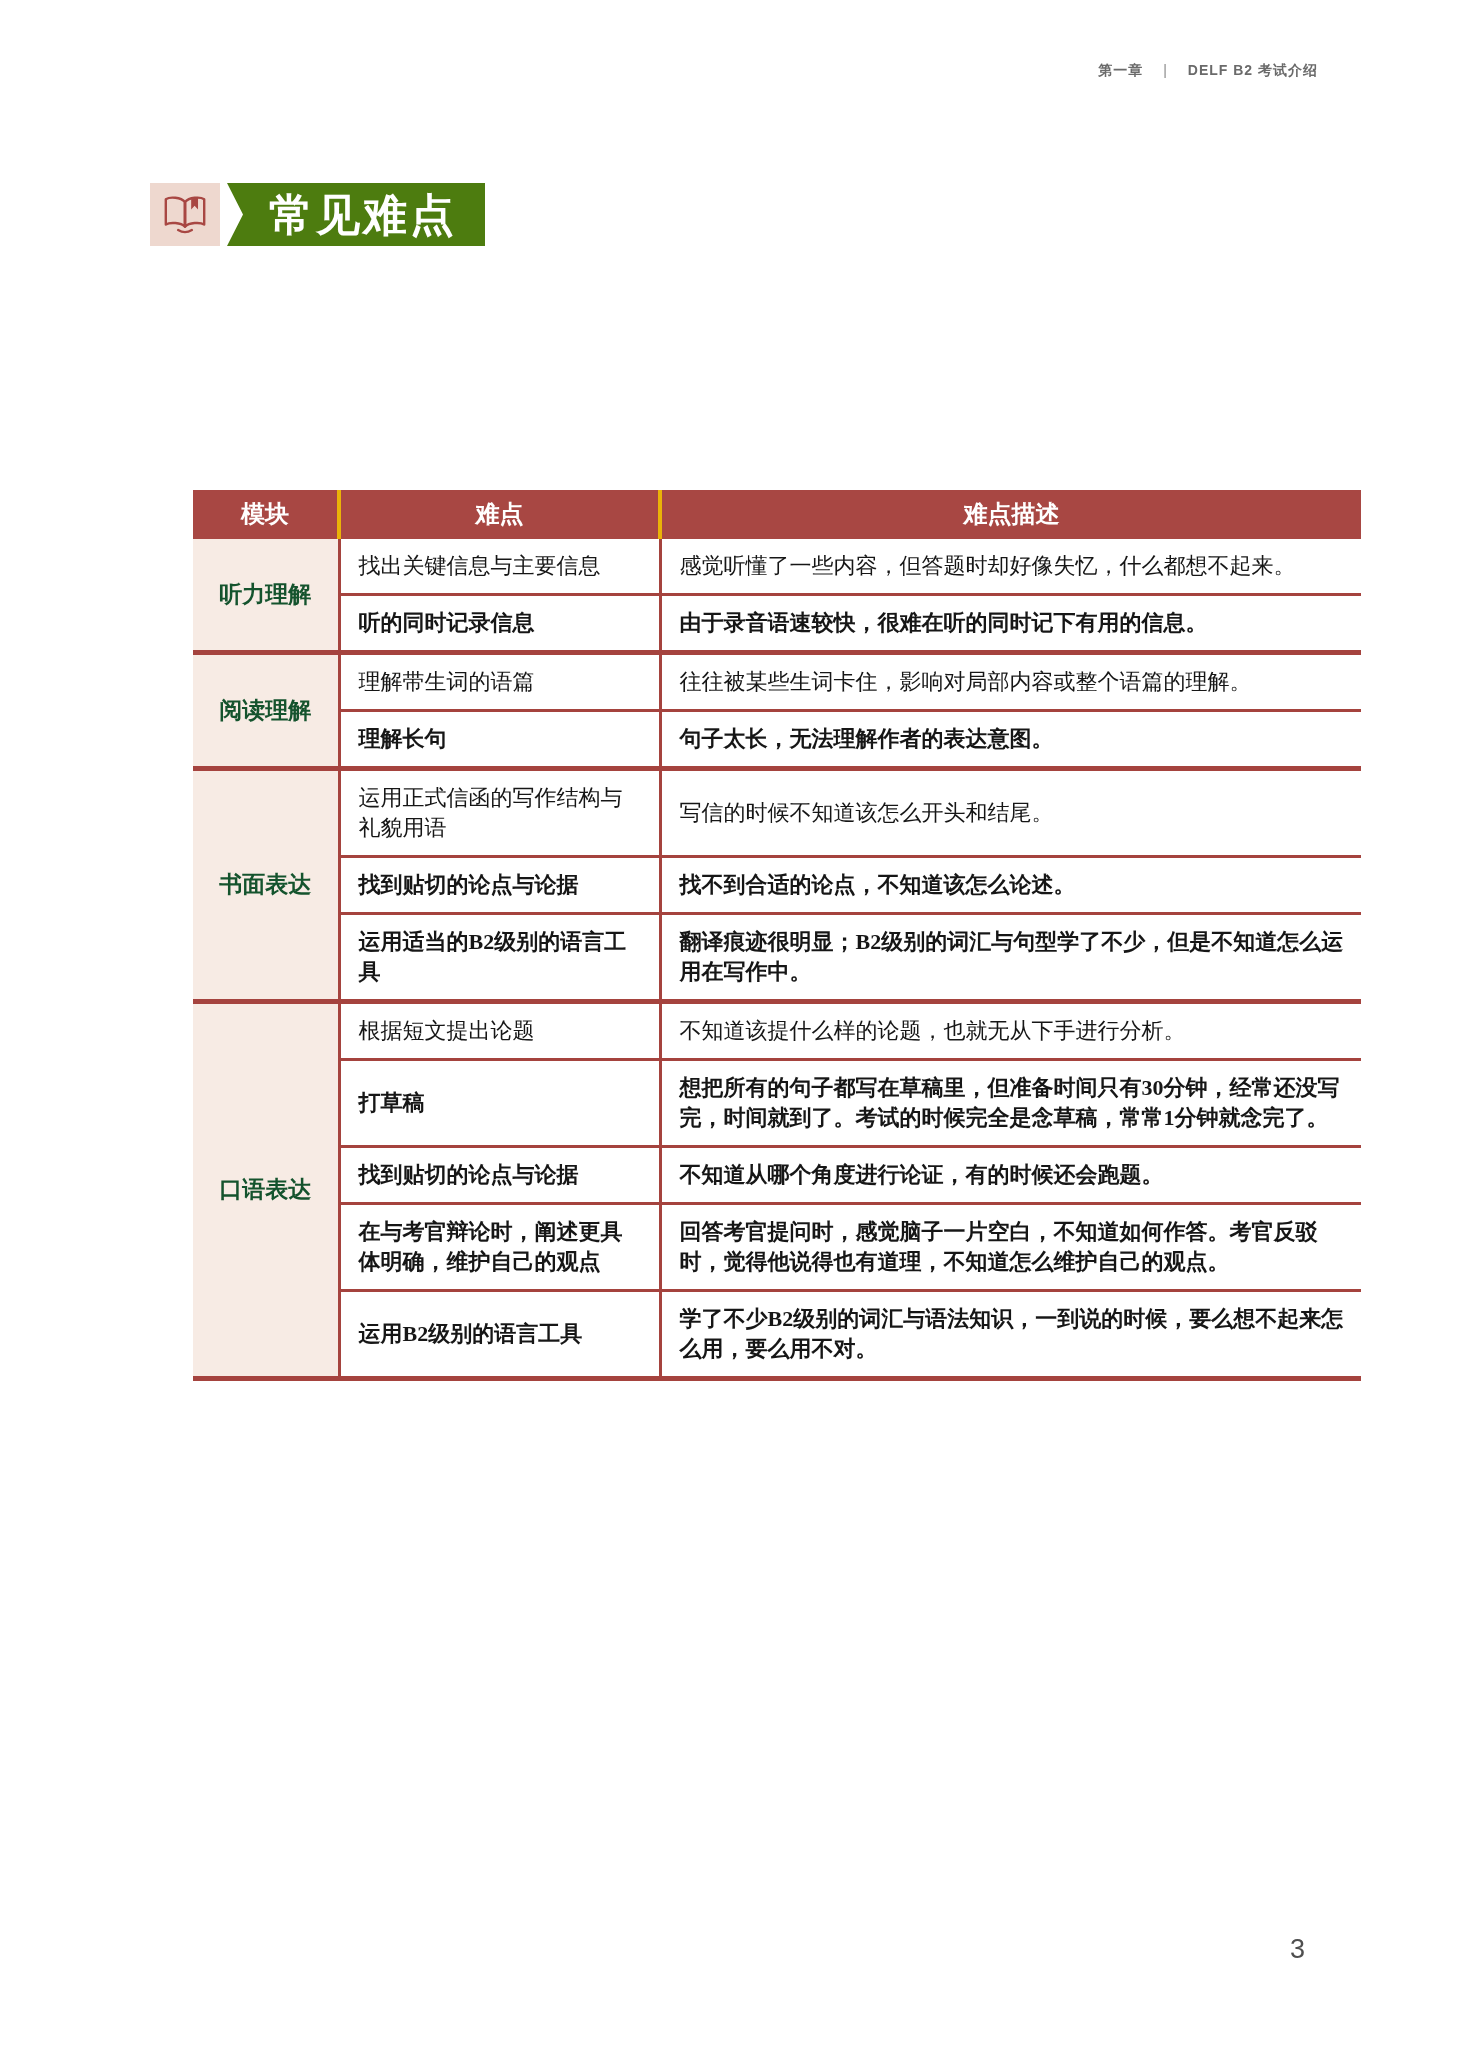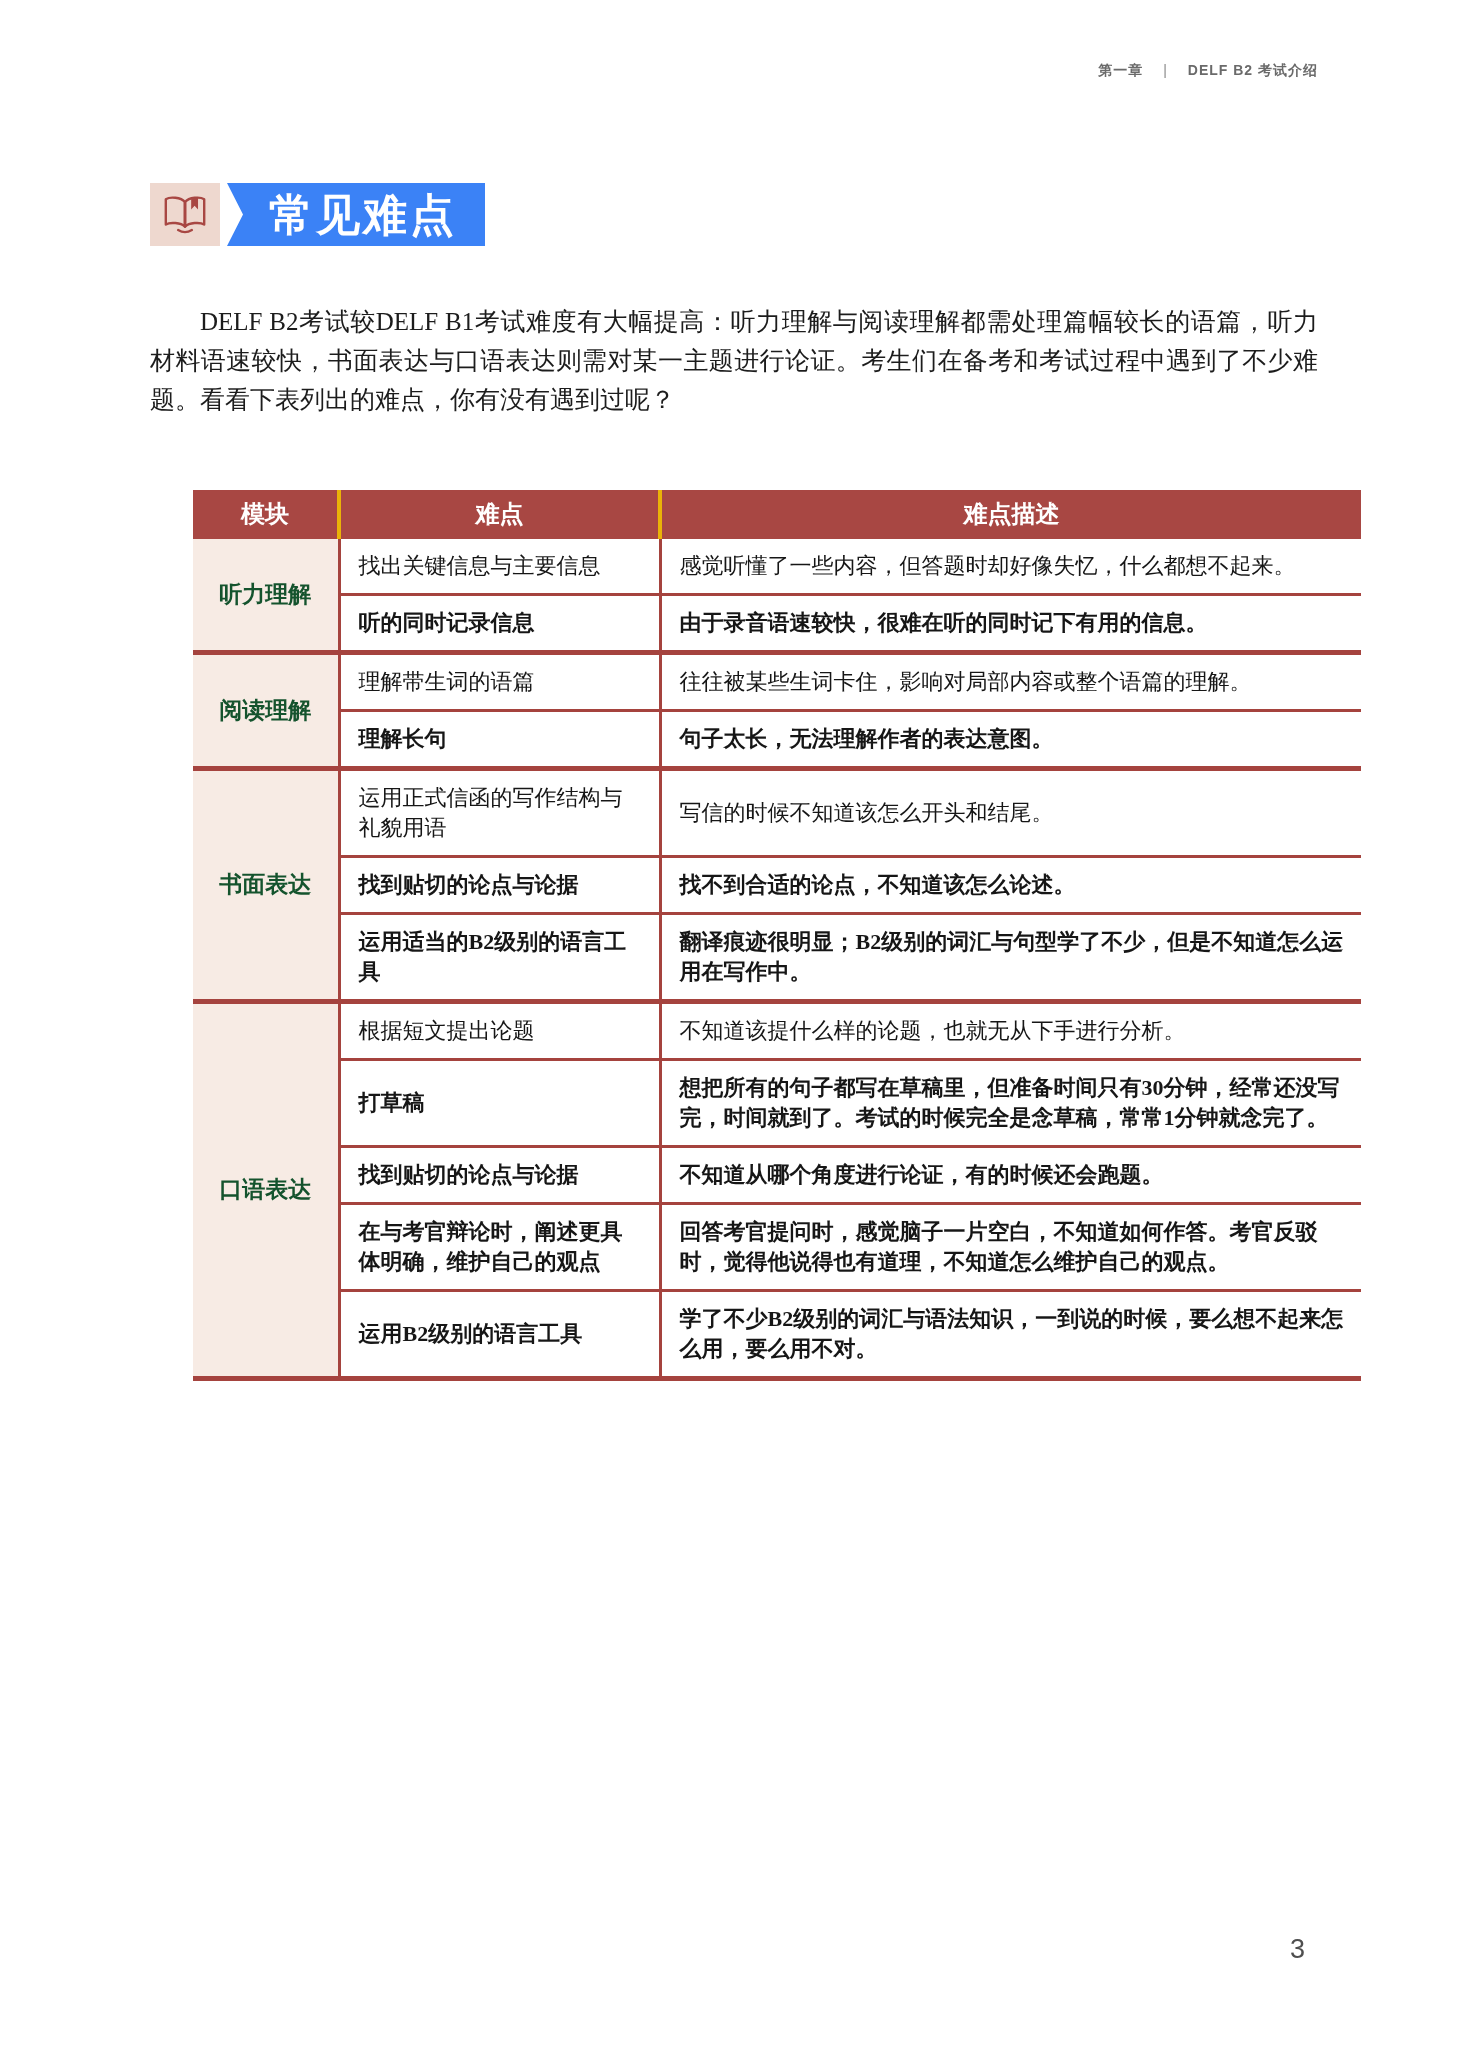--- a/index.html
+++ b/index.html
@@ -31,21 +31,21 @@
   
   .banner { position: absolute; top: 183px; left: 150px; display: flex; align-items: stretch; height: 63px; }
   .banner-icon-box {
     width: 70px; height: 63px;
     background: #eed8cf;
     display: flex; align-items: center; justify-content: center;
     flex: 0 0 auto;
   }
   .banner-flag {
     margin-left: 7px;
-    background: #3b82f6;
+    background: #4d7c0f;
     color: #ffffff;
     font-family: "Liberation Sans", "DejaVu Sans", sans-serif;
     font-weight: bold;
     font-size: 44px;
     line-height: 63px;
     letter-spacing: 3px;
     padding: 0 28px 0 42px;
     clip-path: polygon(0 0, 100% 0, 100% 100%, 0 100%, 16px 50%);
     white-space: nowrap;
   }
@@ -143,21 +143,20 @@
           <path d="M35 13 C41 6 57 5 63 9 L63 46 C57 42 41 43 35 49 Z" stroke="#a84743" stroke-width="3.5" stroke-linejoin="round"></path>
           <path d="M35 13 L35 49" stroke="#a84743" stroke-width="3.5"></path>
           <path d="M44 6 L44 24 L49 18.5 L54 24 L54 7 Z" fill="#a84743"></path>
           <path d="M25 54 Q35 60 45 54" stroke="#a84743" stroke-width="3.5" stroke-linecap="round"></path>
         </svg>
       </span>
     </div>
     <div class="banner-flag">常见难点</div>
   </div>
 
-  <p class="intro">DELF B2考试较DELF B1考试难度有大幅提高：听力理解与阅读理解都需处理篇幅较长的语篇，听力材料语速较快，书面表达与口语表达则需对某一主题进行论证。考生们在备考和考试过程中遇到了不少难题。看看下表列出的难点，你有没有遇到过呢？</p>
 
   <div class="content-block">
     <table class="difficulty-table">
       <colgroup>
         <col class="c-module">
           <col class="c-difficulty">
           <col class="c-description">
       </colgroup>
       <thead>
         <tr>

